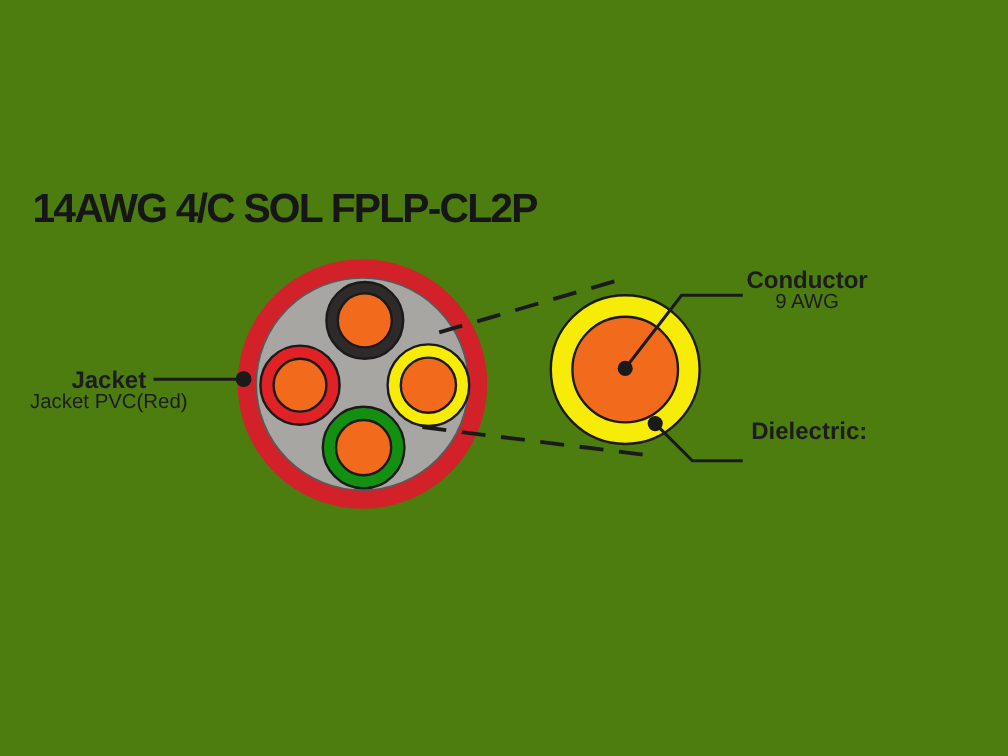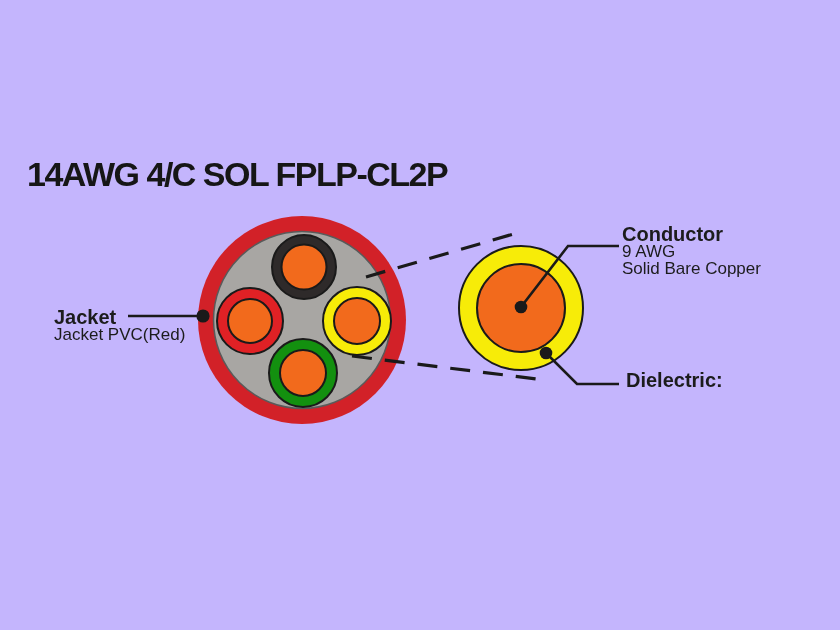--- a/index.html
+++ b/index.html
@@ -1,30 +1,30 @@
 <!DOCTYPE html>
 <html><head>
 <meta charset="utf-8">
 <style>
   html,body{margin:0;padding:0;background:#ffffff;}
-  .stage{position:relative;width:840px;height:630px;background:#c4b5fd;overflow:hidden;
+  .stage{position:relative;width:840px;height:630px;background:#4d7c0f;overflow:hidden;
          font-family:"Liberation Sans",sans-serif;}
   .title{position:absolute;left:27px;top:157px;margin:0;font-size:34px;font-weight:bold;
          letter-spacing:-1.5px;line-height:1;color:#161616;white-space:nowrap;}
   svg.diagram{position:absolute;left:0;top:0;}
   .outl{stroke:#1a1a1a;stroke-width:2;}
   .outl-thin{stroke:#5a5a5a;stroke-width:1.5;}
   .lead{fill:none;stroke-width:2.6;stroke-linejoin:miter;}
   .dash{fill:none;stroke-width:3.2;stroke-dasharray:20 13;}
-  .label{position:absolute;color:#1c1c1c;}
+  .label{position:absolute;color:#1c1c1c;text-align:center;}
   .label .heading{font-weight:bold;font-size:20px;line-height:20px;white-space:nowrap;}
   .label .body-line{font-size:17px;line-height:16.5px;white-space:nowrap;}
-  .jacket-label{left:25px;top:307px;margin-left:29px;}
+  .jacket-label{left:25px;top:307px;}
   .conductor-label{left:622px;top:224px;}
-  .dielectric-label{left:626px;top:370px;}
+  .dielectric-label{left:626px;top:350px;}
 </style>
 </head>
 <body>
 
 <div class="stage">
 
   <h1 class="title">14AWG 4/C SOL FPLP-CL2P</h1>
 
   <svg class="diagram" width="840" height="630" viewBox="0 0 840 630">
 
@@ -72,20 +72,19 @@
   </svg>
 
   <div class="label jacket-label">
     <div class="heading">Jacket</div>
     <div class="body-line">Jacket PVC(Red)</div>
   </div>
 
   <div class="label conductor-label">
     <div class="heading">Conductor</div>
     <div class="body-line">9 AWG</div>
-    <div class="body-line">Solid Bare Copper</div>
   </div>
 
   <div class="label dielectric-label">
     <div class="heading">Dielectric:</div>
   </div>
 
 </div>
 
 </body></html>

